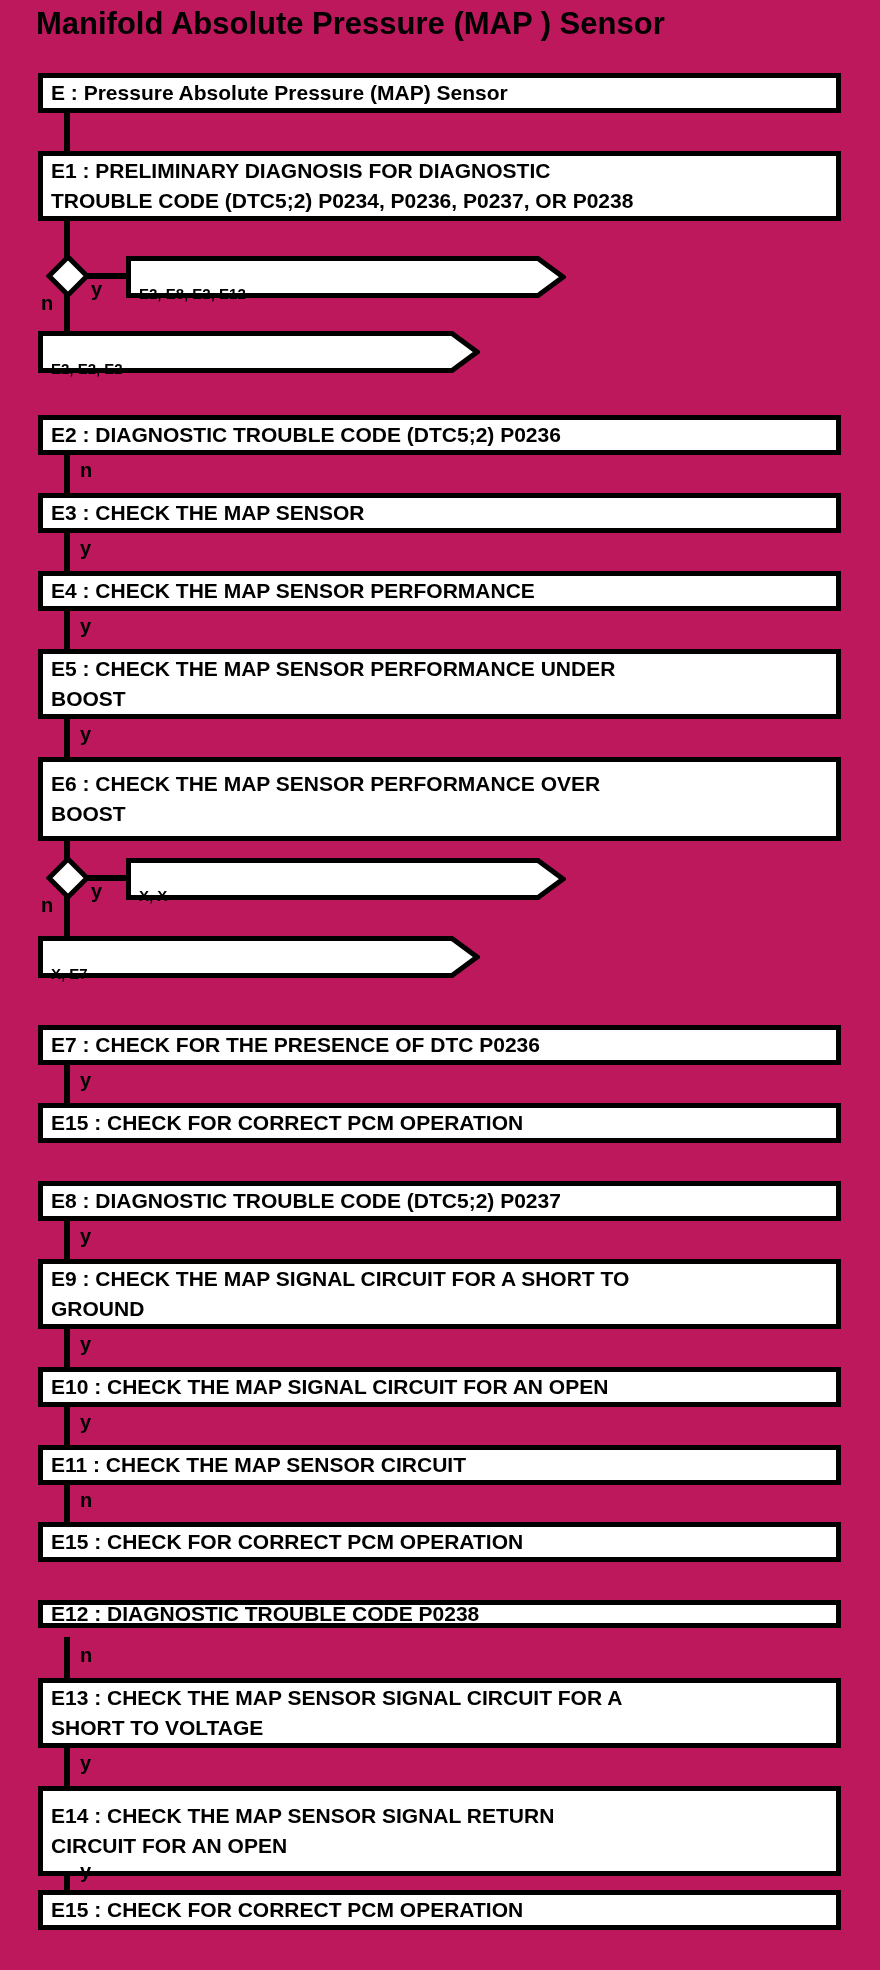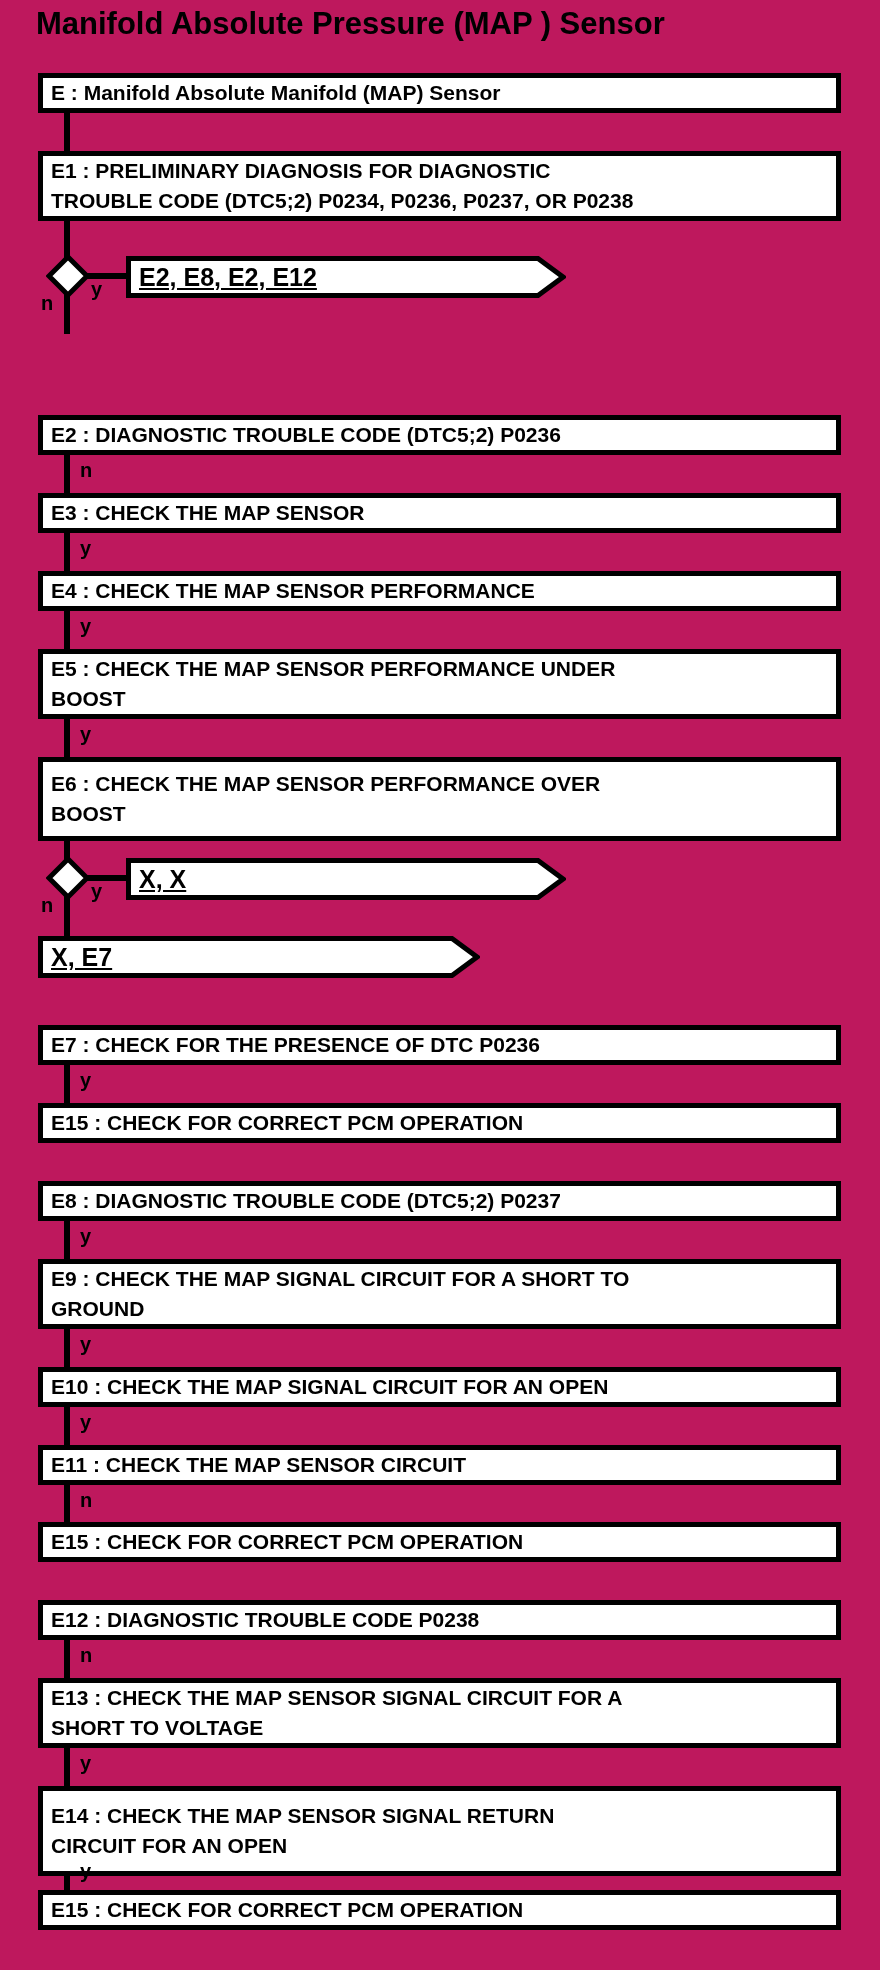--- a/index.html
+++ b/index.html
@@ -80,57 +80,62 @@
     top: 0;
   }
   .oparrow polygon {
     fill: #ffffff;
     stroke: #000000;
     stroke-width: 5;
   }
   .alabel {
     position: absolute;
     left: 13px;
-    top: 0;
+    top: 16px;
     height: 100%;
     display: flex;
     align-items: center;
-    font-size: 25px;
+    font-size: 15px;
     font-weight: bold;
     white-space: nowrap;
-    text-decoration: underline;
   }
 </style>
 </head>
 <body>
 
 <div id="canvas">
 
   <div class="page-title">Manifold Absolute Pressure (MAP ) Sensor</div>
 
   <div class="vline" style="top:110px;height:45px"></div>
   <div class="vline" style="top:218px;height:42px"></div>
   <div class="vline" style="top:292px;height:42px"></div>
   <div class="hline" style="left:86px;top:273px;width:40px"></div>
 
-  <div class="fbox" style="top:73px;height:40px">E : Manifold Absolute Manifold (MAP) Sensor</div>
+  <div class="fbox" style="top:73px;height:40px">E : Pressure Absolute Pressure (MAP) Sensor</div>
   <div class="fbox" style="top:151px;height:70px">E1 : PRELIMINARY DIAGNOSIS FOR DIAGNOSTIC
 TROUBLE CODE (DTC5;2) P0234, P0236, P0237, OR P0238</div>
 
   <svg class="diamond" style="left:46px;top:254px" width="44" height="44" viewBox="0 0 44 44">
     <polygon points="22,3 41,22 22,41 3,22"></polygon>
   </svg>
   <div class="blabel" style="left:91px;top:279px">y</div>
   <div class="blabel" style="left:41px;top:293px">n</div>
 
   <div class="oparrow" style="left:126px;top:256px;width:440px;height:42px">
     <svg width="440" height="42" viewBox="0 0 440 42">
       <polygon points="2.5,2.5 412,2.5 437,21 412,39.5 2.5,39.5"></polygon>
     </svg>
     <span class="alabel">E2, E8, E2, E12</span>
+  </div>
+  <div class="oparrow" style="left:38px;top:331px;width:442px;height:42px">
+    <svg width="442" height="42" viewBox="0 0 442 42">
+      <polygon points="2.5,2.5 414,2.5 439,21 414,39.5 2.5,39.5"></polygon>
+    </svg>
+    <span class="alabel">E2, E2, E2</span>
   </div>
 
   <div class="vline" style="top:452px;height:44px"></div>
   <div class="blabel" style="left:80px;top:460px">n</div>
   <div class="vline" style="top:530px;height:44px"></div>
   <div class="blabel" style="left:80px;top:538px">y</div>
   <div class="vline" style="top:608px;height:44px"></div>
   <div class="blabel" style="left:80px;top:616px">y</div>
   <div class="vline" style="top:716px;height:44px"></div>
   <div class="blabel" style="left:80px;top:724px">y</div>
@@ -187,20 +192,20 @@
   <div class="fbox" style="top:1445px;height:40px">E11 : CHECK THE MAP SENSOR CIRCUIT</div>
   <div class="fbox" style="top:1522px;height:40px">E15 : CHECK FOR CORRECT PCM OPERATION</div>
 
   <div class="vline" style="top:1637px;height:44px"></div>
   <div class="blabel" style="left:80px;top:1645px">n</div>
   <div class="vline" style="top:1745px;height:44px"></div>
   <div class="blabel" style="left:80px;top:1753px">y</div>
   <div class="vline" style="top:1853px;height:40px"></div>
   <div class="blabel" style="left:80px;top:1861px">y</div>
 
-  <div class="fbox" style="top:1600px;height:40px">E12 : DIAGNOSTIC TROUBLE CODE P0238</div>
+  <div class="fbox" style="top:1600px;height:28px">E12 : DIAGNOSTIC TROUBLE CODE P0238</div>
   <div class="fbox" style="top:1678px;height:70px">E13 : CHECK THE MAP SENSOR SIGNAL CIRCUIT FOR A
 SHORT TO VOLTAGE</div>
   <div class="fbox" style="top:1786px;height:90px">E14 : CHECK THE MAP SENSOR SIGNAL RETURN
 CIRCUIT FOR AN OPEN</div>
   <div class="fbox" style="top:1890px;height:40px">E15 : CHECK FOR CORRECT PCM OPERATION</div>
 
 </div>
 
 </body></html>

